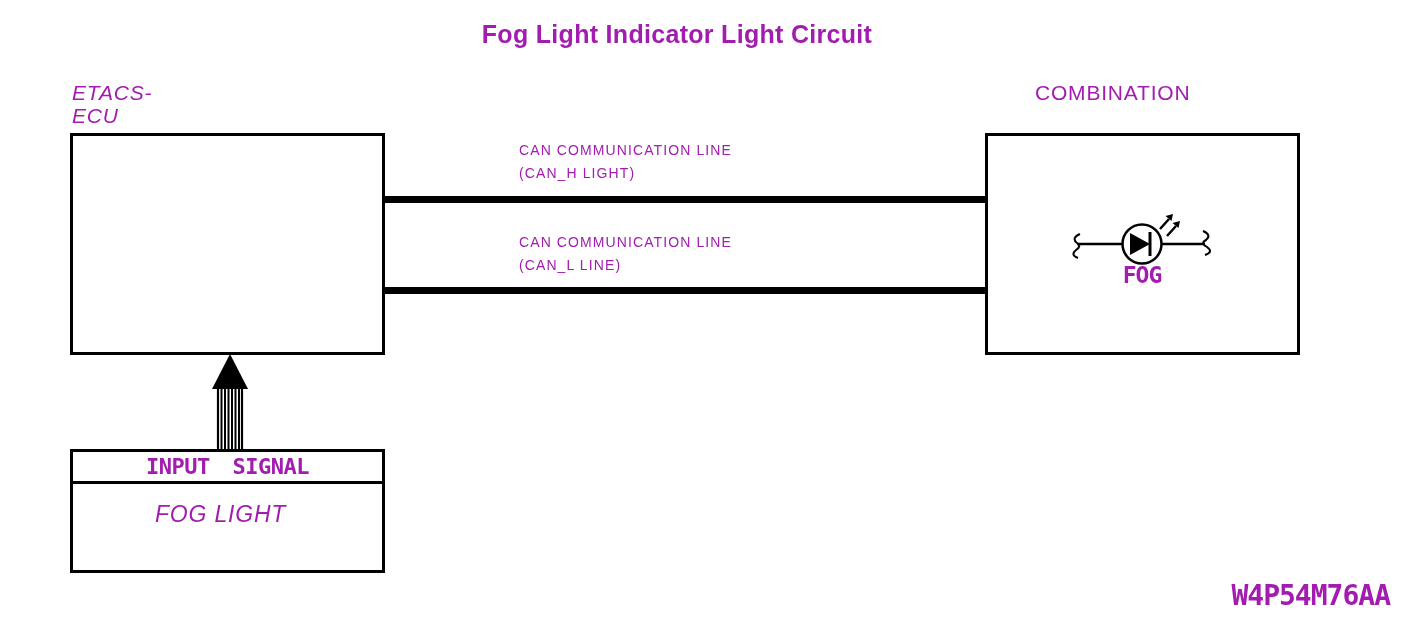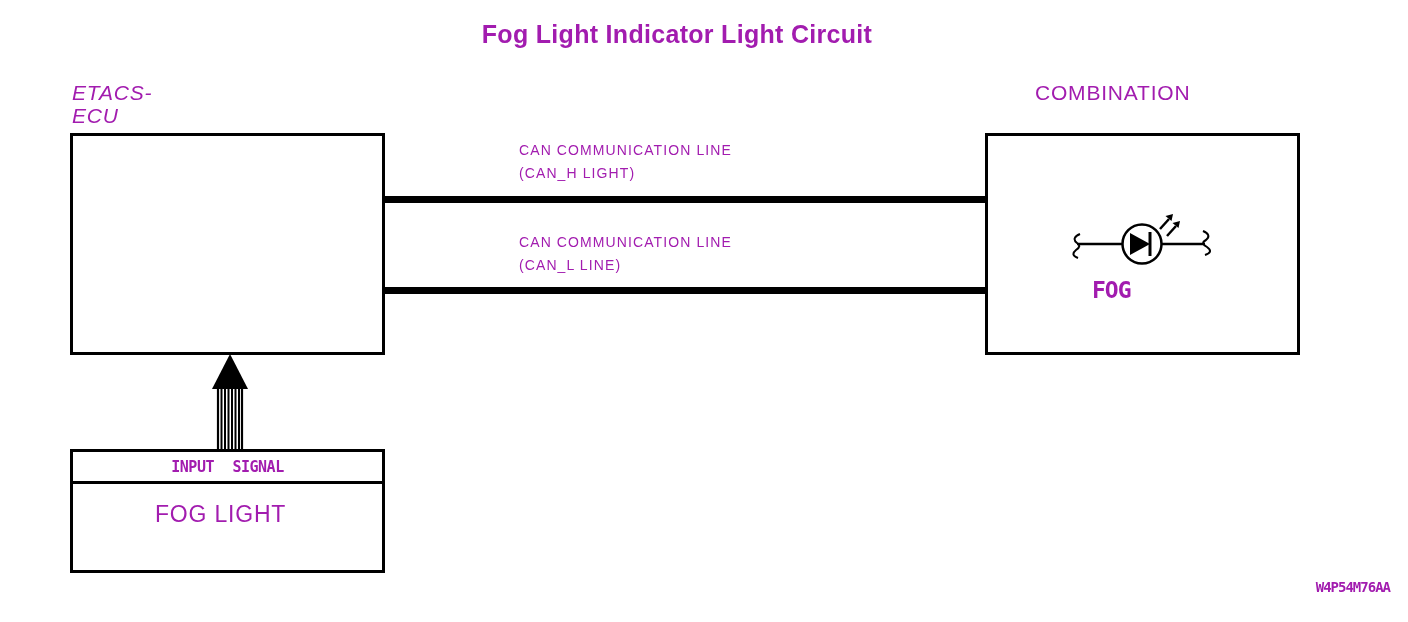--- a/index.html
+++ b/index.html
@@ -41,48 +41,50 @@
   .busline {
     position: absolute;
     height: 7px;
     background: #000;
   }
   .mono {
     font-family: "DejaVu Sans Mono", monospace;
     font-weight: bold;
   }
   .fog-label {
-    left: 1092px; top: 277px;
+    left: 1092px; top: 262px;
     width: 100px;
+    text-align: center;
     font-size: 23px;
     letter-spacing: -1px;
   }
   .switch-outer {
     left: 70px; top: 449px;
     width: 315px; height: 124px;
   }
   .switch-header {
     height: 29px;
     border-bottom: 3px solid #000;
     display: flex;
     align-items: center;
     justify-content: center;
-    font-size: 15px;
+    font-size: 22px;
     letter-spacing: -0.5px;
     word-spacing: 10px;
   }
   .switch-body {
     padding: 17px 0 0 82px;
     font-size: 23px;
     line-height: 26px;
     letter-spacing: 0.8px;
+    font-style: italic;
   }
   .figure-code {
     right: 18px; top: 579px;
-    font-size: 14px;
+    font-size: 28px;
     letter-spacing: -1px;
   }
   svg { display: block; }
 </style>
 </head>
 <body>
 
 <div class="stage">
 
   <div class="abs title">Fog Light Indicator Light Circuit</div>

